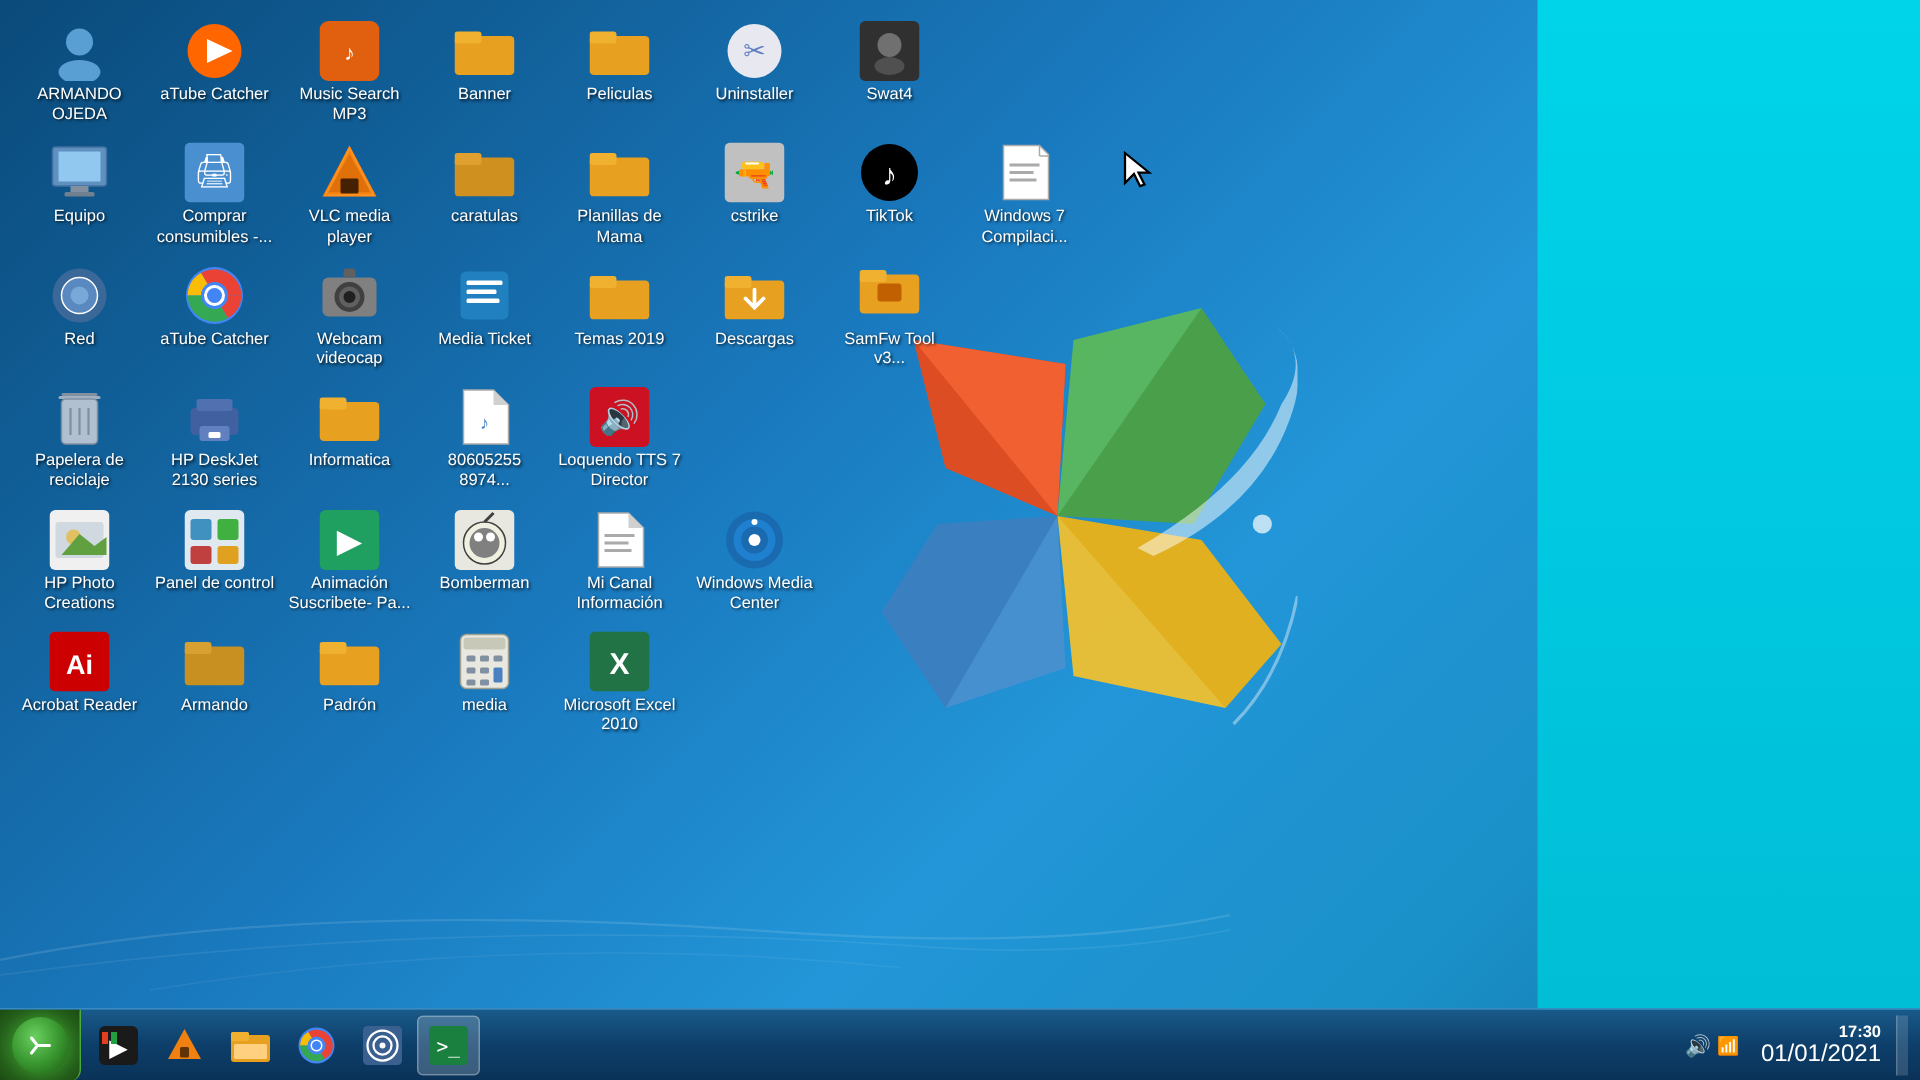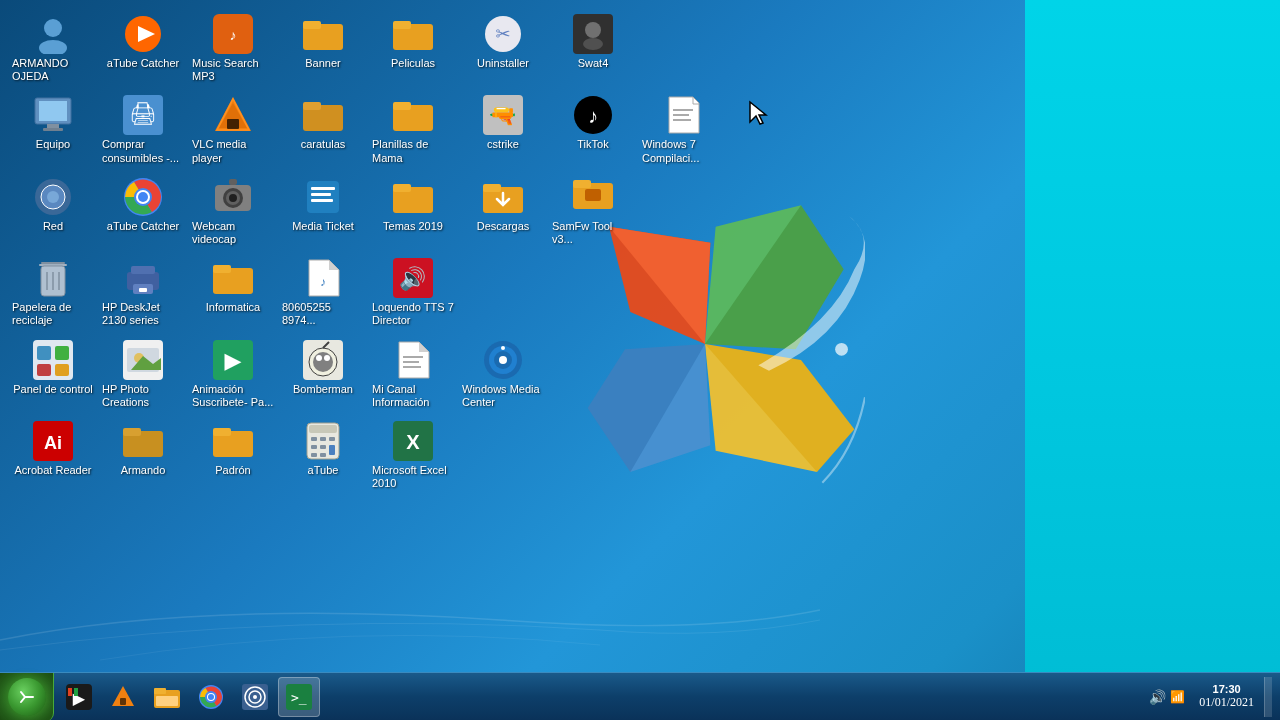--- a/index.html
+++ b/index.html
@@ -82,21 +82,21 @@
       font-size: 28px;
     }
 
     .icon-label {
       font-size: 11px;
       color: white;
       text-shadow: 1px 1px 2px rgba(0,0,0,0.8);
       line-height: 1.2;
       max-width: 86px;
       word-break: break-word;
-      text-align: left;
+      text-align: center;
     }
 
     
     .taskbar {
       position: absolute;
       bottom: 0;
       left: 0;
       width: 100%;
       height: 48px;
       background: linear-gradient(180deg, #1a5a8a 0%, #0d3f6a 50%, #0a3259 100%);
@@ -156,21 +156,21 @@
       margin-left: auto;
       display: flex;
       align-items: center;
       padding-right: 8px;
       gap: 4px;
     }
 
     .clock {
       color: white;
       font-size: 11px;
-      text-align: center;
+      text-align: right;
       padding: 4px 6px;
     }
 
     
     .win-svg {
       width: 100%;
       height: 100%;
     }
 
     .cursor {
@@ -542,40 +542,40 @@
         </div>
         <span class="icon-label">Loquendo TTS 7 Director</span>
       </div>
     </div>
 
     <div class="icon-row">
 
       <div class="desktop-icon">
         <div class="icon-img">
           <svg width="40" height="40" viewBox="0 0 40 40">
+            <rect width="40" height="40" rx="4" fill="#f0f0f0"></rect>
+            <rect x="4" y="8" width="32" height="24" rx="2" fill="#d0d8e0"></rect>
+            <ellipse cx="16" cy="18" rx="5" ry="5" fill="#e0c060"></ellipse>
+            <polygon points="8,30 20,16 30,24 38,18 38,30" fill="#60a040"></polygon>
+          </svg>
+        </div>
+        <span class="icon-label">HP Photo Creations</span>
+      </div>
+
+      <div class="desktop-icon">
+        <div class="icon-img">
+          <svg width="40" height="40" viewBox="0 0 40 40">
             <rect width="40" height="40" rx="4" fill="#e0e8f0"></rect>
             <rect x="4" y="6" width="14" height="14" rx="2" fill="#4090c0"></rect>
             <rect x="22" y="6" width="14" height="14" rx="2" fill="#40b040"></rect>
             <rect x="4" y="24" width="14" height="12" rx="2" fill="#c04040"></rect>
             <rect x="22" y="24" width="14" height="12" rx="2" fill="#e0a020"></rect>
           </svg>
         </div>
         <span class="icon-label">Panel de control</span>
-      </div>
-
-      <div class="desktop-icon">
-        <div class="icon-img">
-          <svg width="40" height="40" viewBox="0 0 40 40">
-            <rect width="40" height="40" rx="4" fill="#f0f0f0"></rect>
-            <rect x="4" y="8" width="32" height="24" rx="2" fill="#d0d8e0"></rect>
-            <ellipse cx="16" cy="18" rx="5" ry="5" fill="#e0c060"></ellipse>
-            <polygon points="8,30 20,16 30,24 38,18 38,30" fill="#60a040"></polygon>
-          </svg>
-        </div>
-        <span class="icon-label">HP Photo Creations</span>
       </div>
 
       <div class="desktop-icon">
         <div class="icon-img">
           <svg width="40" height="40" viewBox="0 0 40 40">
             <rect width="40" height="40" rx="4" fill="#20a060"></rect>
             <text x="20" y="28" text-anchor="middle" font-size="22" fill="white">▶</text>
           </svg>
         </div>
         <span class="icon-label">Animación Suscribete- Pa...</span>
@@ -663,21 +663,21 @@
             <rect x="6" y="16" width="6" height="4" rx="1" fill="#8090a0"></rect>
             <rect x="15" y="16" width="6" height="4" rx="1" fill="#8090a0"></rect>
             <rect x="24" y="16" width="6" height="4" rx="1" fill="#8090a0"></rect>
             <rect x="6" y="24" width="6" height="4" rx="1" fill="#8090a0"></rect>
             <rect x="15" y="24" width="6" height="4" rx="1" fill="#8090a0"></rect>
             <rect x="24" y="24" width="6" height="10" rx="1" fill="#4a80c0"></rect>
             <rect x="6" y="32" width="6" height="4" rx="1" fill="#8090a0"></rect>
             <rect x="15" y="32" width="6" height="4" rx="1" fill="#8090a0"></rect>
           </svg>
         </div>
-        <span class="icon-label">aTube</span>
+        <span class="icon-label">media</span>
       </div>
 
       <div class="desktop-icon">
         <div class="icon-img">
           <svg width="40" height="40" viewBox="0 0 40 40">
             <rect width="40" height="40" rx="4" fill="#217346"></rect>
             <text x="20" y="28" text-anchor="middle" font-size="20" fill="white" font-weight="bold">X</text>
           </svg>
         </div>
         <span class="icon-label">Microsoft Excel 2010</span>
@@ -760,19 +760,19 @@
 
     <div class="taskbar-right">
 
       <div style="display:flex;gap:4px;align-items:center;padding:0 4px;">
         <span style="color:white;font-size:14px;cursor:pointer;">🔊</span>
         <span style="color:white;font-size:12px;cursor:pointer;">📶</span>
       </div>
 
       <div class="clock">
         <div style="font-weight:bold;">17:30</div>
-        <div style="font-size:12px;font-family:Liberation Serif, serif;">01/01/2021</div>
+        <div style="font-size:16px;">01/01/2021</div>
       </div>
 
       <div style="width:8px;height:40px;background:rgba(255,255,255,0.15);cursor:pointer;border-left:1px solid rgba(255,255,255,0.2);"></div>
     </div>
   </div>
 </div>
 
 </body></html>

